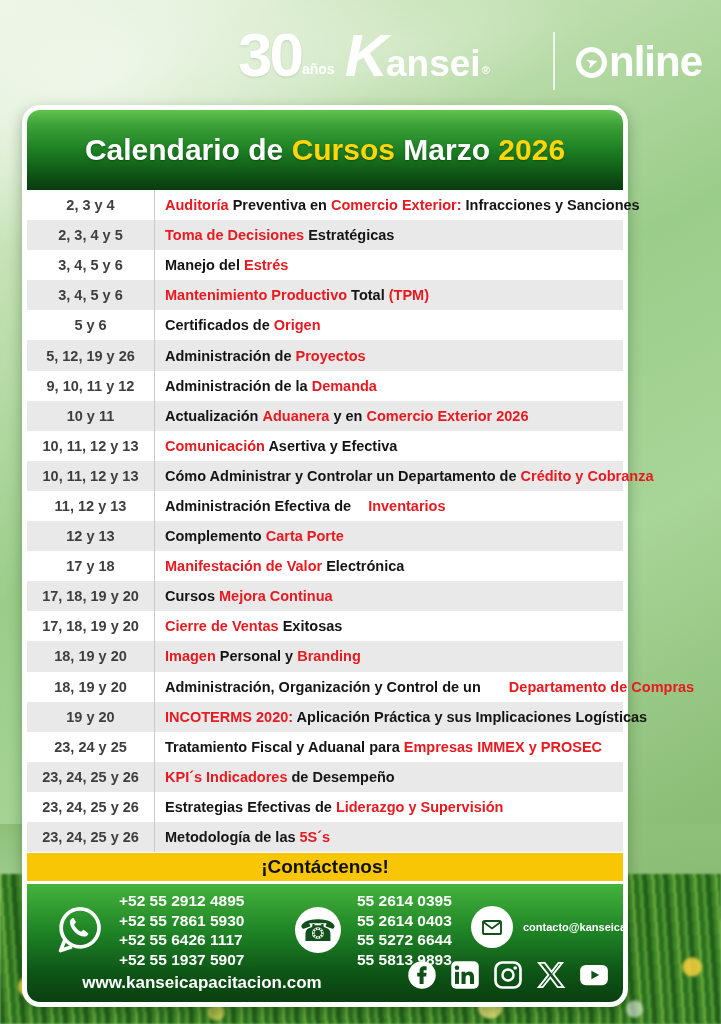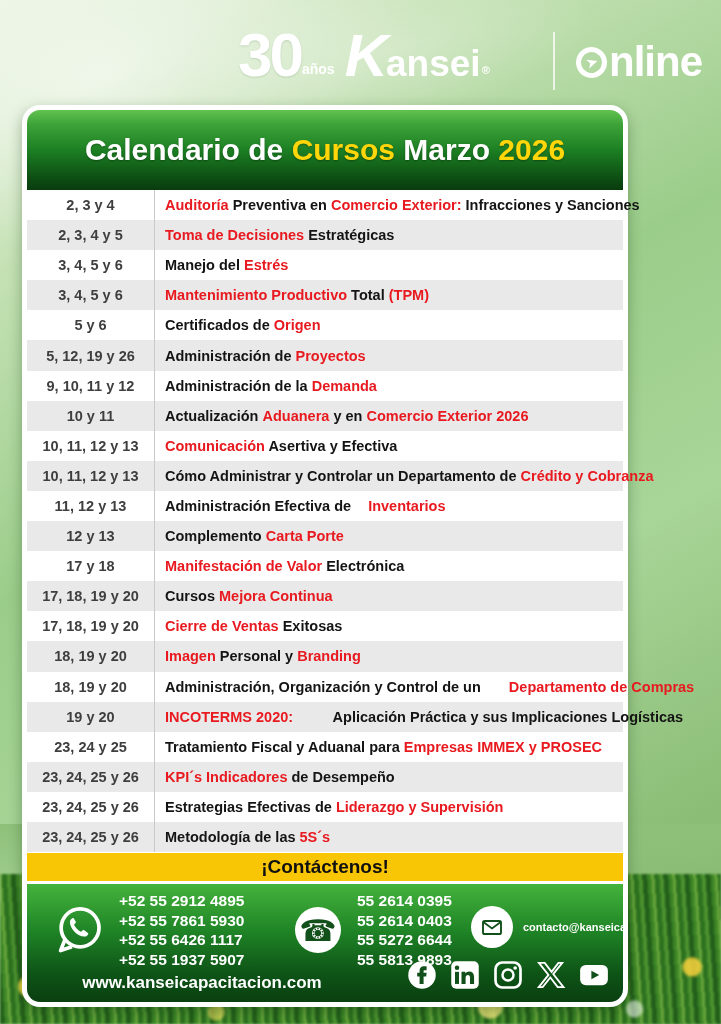--- a/index.html
+++ b/index.html
@@ -239,21 +239,21 @@
         <div class="cell-dates">18, 19 y 20</div>
         <div class="cell-course">
           <span style="white-space: pre;">Administración, Organización y Control de un </span>
           <span class="red" style="white-space: pre; margin-left: 24px;">Departamento de Compras</span>
         </div>
       </div>
       <div class="row">
         <div class="cell-dates">19 y 20</div>
         <div class="cell-course">
           <span class="red" style="white-space: pre;">INCOTERMS 2020:</span>
-          <span style="white-space: pre; margin-left: 36px;"> Aplicación Práctica y sus Implicaciones Logísticas</span>
+          <span style="white-space: pre;"> Aplicación Práctica y sus Implicaciones Logísticas</span>
         </div>
       </div>
       <div class="row">
         <div class="cell-dates">23, 24 y 25</div>
         <div class="cell-course">
           <span style="white-space: pre;">Tratamiento Fiscal y Aduanal para </span>
           <span class="red" style="white-space: pre;">Empresas IMMEX y PROSEC</span>
         </div>
       </div>
       <div class="row">

